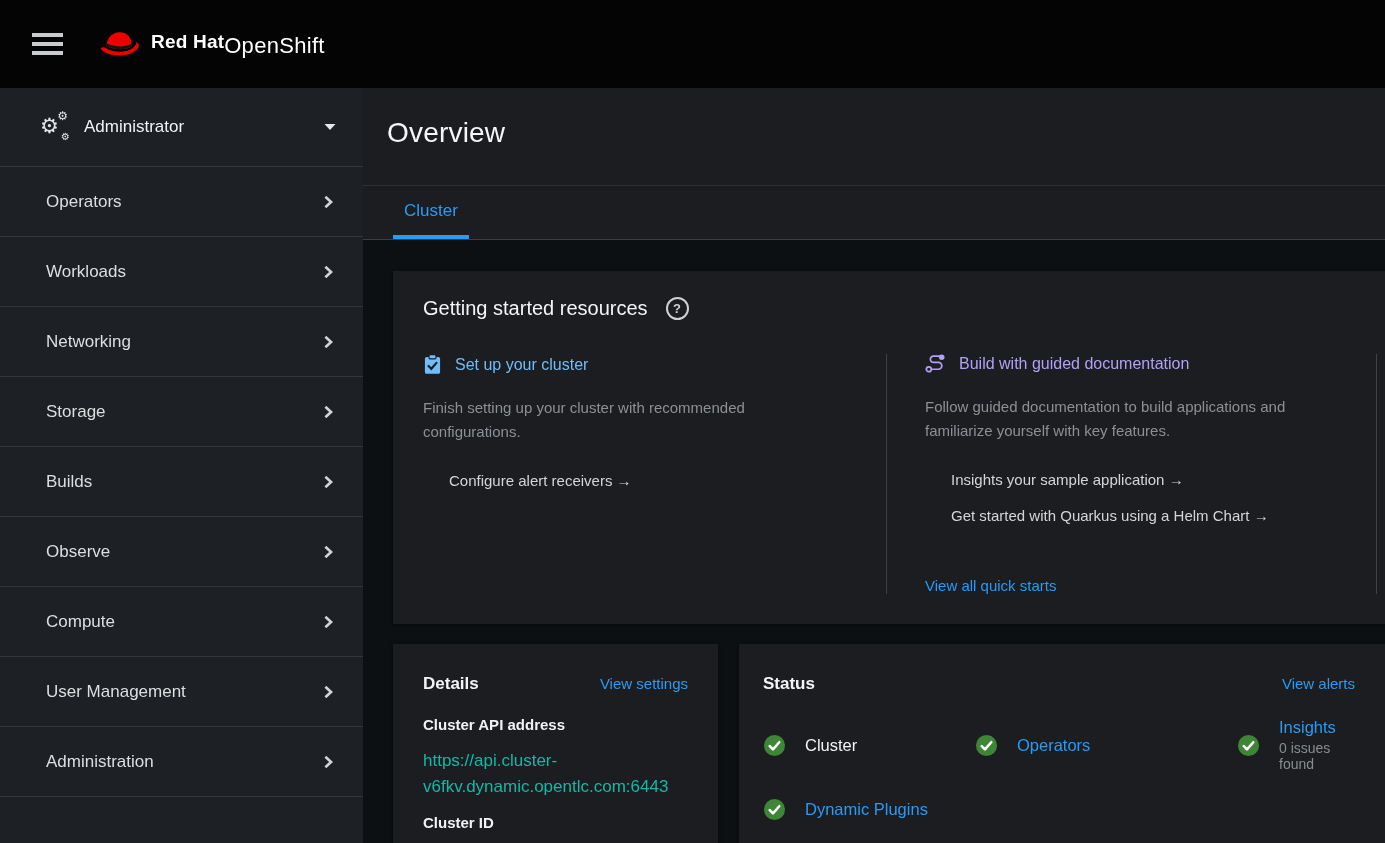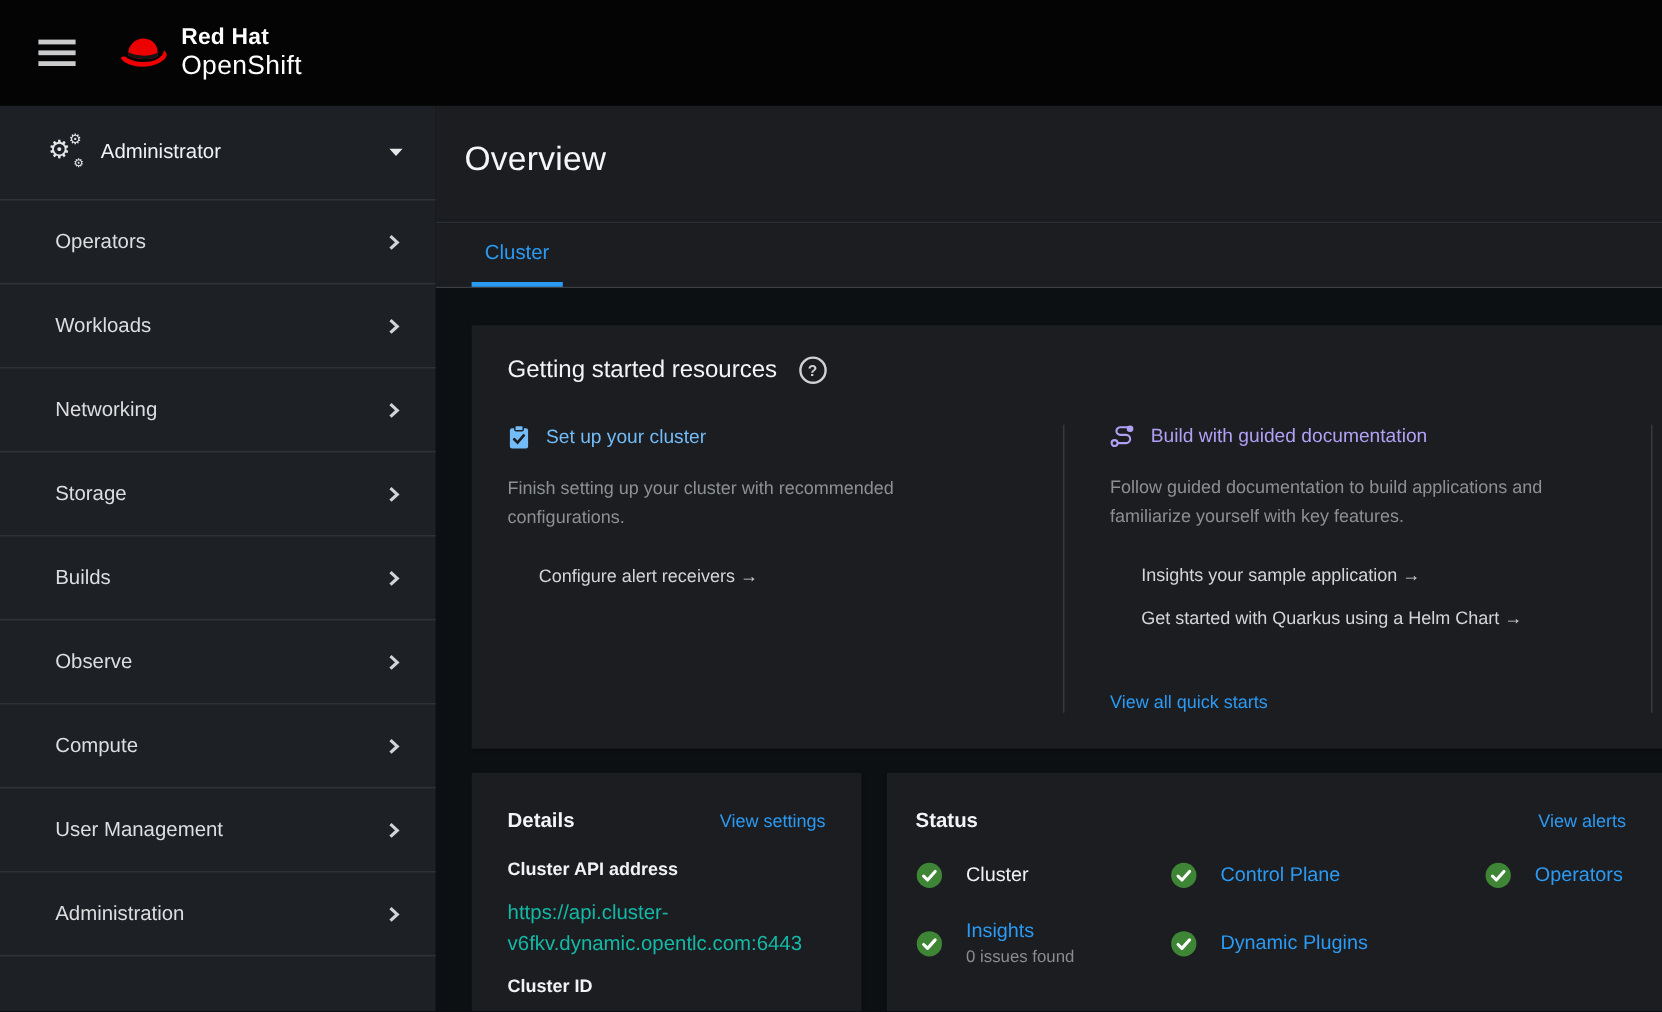--- a/index.html
+++ b/index.html
@@ -7,21 +7,21 @@
               font-family:"Liberation Sans","DejaVu Sans",sans-serif; }
   #screen { position:relative; width:1385px; height:843px; overflow:hidden; background:#0d1013; }
 
   
   .masthead { position:absolute; top:0; left:0; right:0; height:88px; background:#040404;
               display:flex; align-items:center; z-index:20; }
   .hamburger { margin-left:28px; background:none; border:none; cursor:pointer;
                display:flex; flex-direction:column; gap:5px; padding:4px; }
   .hamburger .bar { width:31px; height:4px; background:#c9cbcd; }
   .brand { display:flex; align-items:center; margin-left:30px; gap:8px; }
-  .brand-text { display:flex; flex-direction:column; }
+  .brand-text { display:flex; flex-direction:row; }
   .brand-line1 { font-size:19px; font-weight:700; color:#fff; letter-spacing:.2px; line-height:1; }
   .brand-line2 { font-size:22px; font-weight:400; color:#fff; letter-spacing:.3px; line-height:1; margin-top:3px; }
 
   
   .sidebar { position:absolute; top:88px; left:0; width:363px; bottom:0; background:#1d2024; z-index:10; }
   .persp { height:79px; display:flex; align-items:center; padding:0 27px 0 40px;
            border-bottom:1px solid #35383d; cursor:pointer; }
   .cogs { position:relative; width:30px; height:26px; color:#e4e6e8; }
   .cog-big { position:absolute; left:0; top:0; font-size:21px; line-height:24px; }
   .cog-small { position:absolute; right:2px; top:-4px; font-size:12px; line-height:12px; }
@@ -298,60 +298,51 @@
             <div class="status-cell">
               <span style="display:flex;">
                 <svg width="23" height="23" viewBox="0 0 24 24">
                     <circle cx="12" cy="12" r="11" fill="#3e8635"></circle>
                     <path d="M7 12.6 L10.4 16 L17 8.6" stroke="#fff" stroke-width="2.7" fill="none" stroke-linecap="round" stroke-linejoin="round"></path>
                   </svg>
               </span>
               <span class="status-label">Cluster</span>
             </div>
 
+
             <div class="status-cell">
               <span style="display:flex;">
                 <svg width="23" height="23" viewBox="0 0 24 24">
                     <circle cx="12" cy="12" r="11" fill="#3e8635"></circle>
                     <path d="M7 12.6 L10.4 16 L17 8.6" stroke="#fff" stroke-width="2.7" fill="none" stroke-linecap="round" stroke-linejoin="round"></path>
                   </svg>
               </span>
-              <span class="status-label link">Control Plane</span>
+              <span class="status-label link">Operators</span>
             </div>
 
             <div class="status-cell">
               <span style="display:flex;">
                 <svg width="23" height="23" viewBox="0 0 24 24">
                     <circle cx="12" cy="12" r="11" fill="#3e8635"></circle>
                     <path d="M7 12.6 L10.4 16 L17 8.6" stroke="#fff" stroke-width="2.7" fill="none" stroke-linecap="round" stroke-linejoin="round"></path>
                   </svg>
               </span>
-              <span class="status-label link">Operators</span>
+              <span style="display:flex;flex-direction:column;">
+                <span class="status-label link">Insights</span>
+                <span class="status-sub">0 issues found</span>
+              </span>
             </div>
 
             <div class="status-cell">
               <span style="display:flex;">
                 <svg width="23" height="23" viewBox="0 0 24 24">
                     <circle cx="12" cy="12" r="11" fill="#3e8635"></circle>
                     <path d="M7 12.6 L10.4 16 L17 8.6" stroke="#fff" stroke-width="2.7" fill="none" stroke-linecap="round" stroke-linejoin="round"></path>
                   </svg>
               </span>
-              <span style="display:flex;flex-direction:column;">
-                <span class="status-label link">Insights</span>
-                <span class="status-sub">0 issues found</span>
-              </span>
-            </div>
-
-            <div class="status-cell">
-              <span style="display:flex;">
-                <svg width="23" height="23" viewBox="0 0 24 24">
-                    <circle cx="12" cy="12" r="11" fill="#3e8635"></circle>
-                    <path d="M7 12.6 L10.4 16 L17 8.6" stroke="#fff" stroke-width="2.7" fill="none" stroke-linecap="round" stroke-linejoin="round"></path>
-                  </svg>
-              </span>
               <span class="status-label link">Dynamic Plugins</span>
             </div>
 
           </div>
         </section>
 
       </div>
     </div>
   </main>
 </div>

